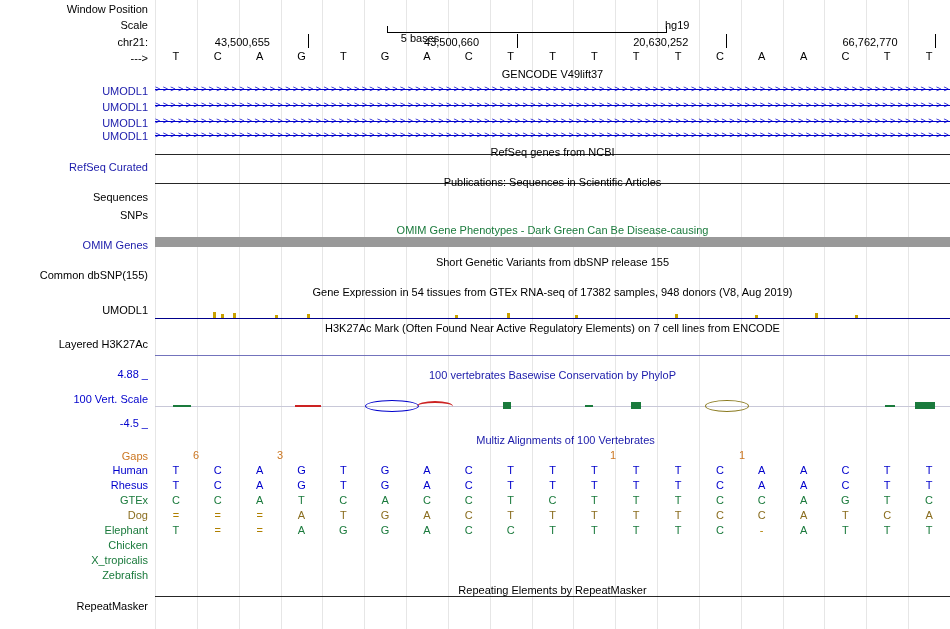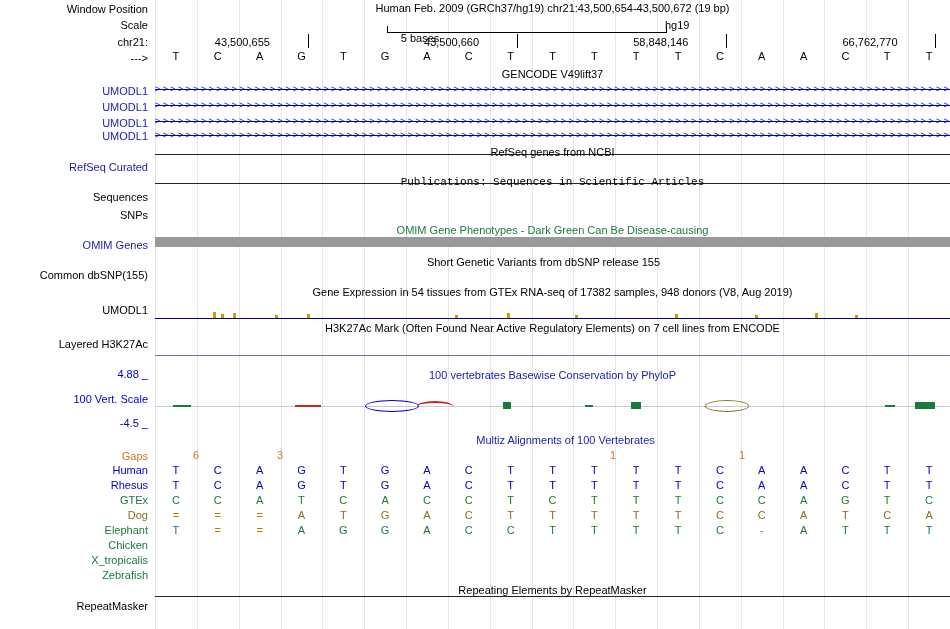--- a/index.html
+++ b/index.html
@@ -97,34 +97,33 @@
         <div class="vgrid" style="left: 502px;"></div>
         <div class="vgrid" style="left: 544px;"></div>
         <div class="vgrid" style="left: 586px;"></div>
         <div class="vgrid" style="left: 628px;"></div>
         <div class="vgrid" style="left: 669px;"></div>
         <div class="vgrid" style="left: 711px;"></div>
         <div class="vgrid" style="left: 753px;"></div>
       </div>
   </div>
 
-  <div class="ctr" style="left:155px;top:2px;width:795px;">Human Feb. 2009 (GRCh37/hg19)   chr21:43,500,654-43,500,672 (19 bp)</div>
 
   <div class="ctr" style="left:330px;top:32px;width:180px;">5 bases</div>
   <div class="ruler-line" style="left:387px;top:32px;width:280px;"></div>
   <div class="tick" style="left:387px;top:26px;height:7px;"></div>
   <div class="tick" style="left:666px;top:26px;height:7px;"></div>
   <div class="abs" style="left:665px;top:19px;">hg19</div>
 
   <div id="coord-row">
       <div class="abs" style="left: 214.842px; top: 36px;">43,500,655</div>
       <div class="tick" style="left: 307.842px; top: 34px; height: 14px;"></div>
       <div class="abs" style="left: 424.053px; top: 36px;">43,500,660</div>
       <div class="tick" style="left: 517.053px; top: 34px; height: 14px;"></div>
-      <div class="abs" style="left: 633.263px; top: 36px;">58,848,146</div>
+      <div class="abs" style="left: 633.263px; top: 36px;">20,630,252</div>
       <div class="tick" style="left: 726.263px; top: 34px; height: 14px;"></div>
       <div class="abs" style="left: 842.474px; top: 36px;">66,762,770</div>
       <div class="tick" style="left: 935.474px; top: 34px; height: 14px;"></div>
     </div>
 
   <div class="baserow" style="top:50px;" id="seq-row">
       <div class="base" style="left: 13.9211px; top: 0px;">T</div>
       <div class="base" style="left: 55.7632px; top: 0px;">C</div>
       <div class="base" style="left: 97.6053px; top: 0px;">A</div>
       <div class="base" style="left: 139.447px; top: 0px;">G</div>
@@ -161,26 +160,26 @@
   </div>
   <div class="gene-row" style="left:155px;top:130px;width:795px;">
     <div class="gene-line"></div>
     <div class="arrows">&gt;&gt;&gt;&gt;&gt;&gt;&gt;&gt;&gt;&gt;&gt;&gt;&gt;&gt;&gt;&gt;&gt;&gt;&gt;&gt;&gt;&gt;&gt;&gt;&gt;&gt;&gt;&gt;&gt;&gt;&gt;&gt;&gt;&gt;&gt;&gt;&gt;&gt;&gt;&gt;&gt;&gt;&gt;&gt;&gt;&gt;&gt;&gt;&gt;&gt;&gt;&gt;&gt;&gt;&gt;&gt;&gt;&gt;&gt;&gt;&gt;&gt;&gt;&gt;&gt;&gt;&gt;&gt;&gt;&gt;&gt;&gt;&gt;&gt;&gt;&gt;&gt;&gt;&gt;&gt;&gt;&gt;&gt;&gt;&gt;&gt;&gt;&gt;&gt;&gt;&gt;&gt;&gt;&gt;&gt;&gt;&gt;&gt;&gt;&gt;&gt;&gt;&gt;&gt;&gt;&gt;&gt;&gt;&gt;&gt;&gt;&gt;&gt;&gt;&gt;&gt;&gt;&gt;&gt;&gt;&gt;&gt;&gt;&gt;&gt;&gt;&gt;&gt;&gt;&gt;&gt;&gt;&gt;&gt;&gt;&gt;&gt;&gt;&gt;&gt;&gt;&gt;&gt;&gt;&gt;&gt;&gt;&gt;&gt;&gt;&gt;&gt;&gt;&gt;&gt;&gt;&gt;&gt;&gt;&gt;&gt;&gt;&gt;&gt;&gt;&gt;&gt;&gt;&gt;&gt;&gt;&gt;&gt;&gt;&gt;&gt;&gt;&gt;&gt;&gt;&gt;&gt;&gt;&gt;&gt;&gt;&gt;&gt;&gt;</div>
   </div>
 
   <div class="hline" style="left:155px;top:154px;width:795px;"></div>
   <div class="ctr" style="left:155px;top:146px;width:795px;">RefSeq genes from NCBI</div>
 
   <div class="hline" style="left:155px;top:183px;width:795px;"></div>
-  <div class="ctr" style="left:155px;top:176px;width:795px;font-family:Liberation Mono, monospace;">Publications: Sequences in Scientific Articles</div>
+  <div class="ctr" style="left:155px;top:176px;width:795px;">Publications: Sequences in Scientific Articles</div>
 
   <div class="ctr dkgreen" style="left:155px;top:224px;width:795px;">OMIM Gene Phenotypes - Dark Green Can Be Disease-causing</div>
   <div class="omim-bar" style="left:155px;top:237px;width:795px;"></div>
 
-  <div class="ctr" style="left:146px;top:256px;width:795px;">Short Genetic Variants from dbSNP release 155</div>
+  <div class="ctr" style="left:155px;top:256px;width:795px;">Short Genetic Variants from dbSNP release 155</div>
 
   <div class="ctr" style="left:155px;top:286px;width:795px;">Gene Expression in 54 tissues from GTEx RNA-seq of 17382 samples, 948 donors (V8, Aug 2019)</div>
   <div class="abs" style="left:155px;top:296px;width:795px;height:22px;">
     <div id="gtex-bars" style="position:relative;width:795px;height:22px;">
         <div style="position: absolute; bottom: 0px; left: 58px; width: 3px; height: 6px; background: rgb(200, 160, 0);"></div>
         <div style="position: absolute; bottom: 0px; left: 66px; width: 3px; height: 4px; background: rgb(200, 160, 0);"></div>
         <div style="position: absolute; bottom: 0px; left: 78px; width: 3px; height: 5px; background: rgb(200, 160, 0);"></div>
         <div style="position: absolute; bottom: 0px; left: 120px; width: 3px; height: 3px; background: rgb(200, 160, 0);"></div>
         <div style="position: absolute; bottom: 0px; left: 152px; width: 3px; height: 4px; background: rgb(200, 160, 0);"></div>
         <div style="position: absolute; bottom: 0px; left: 300px; width: 3px; height: 3px; background: rgb(200, 160, 0);"></div>

